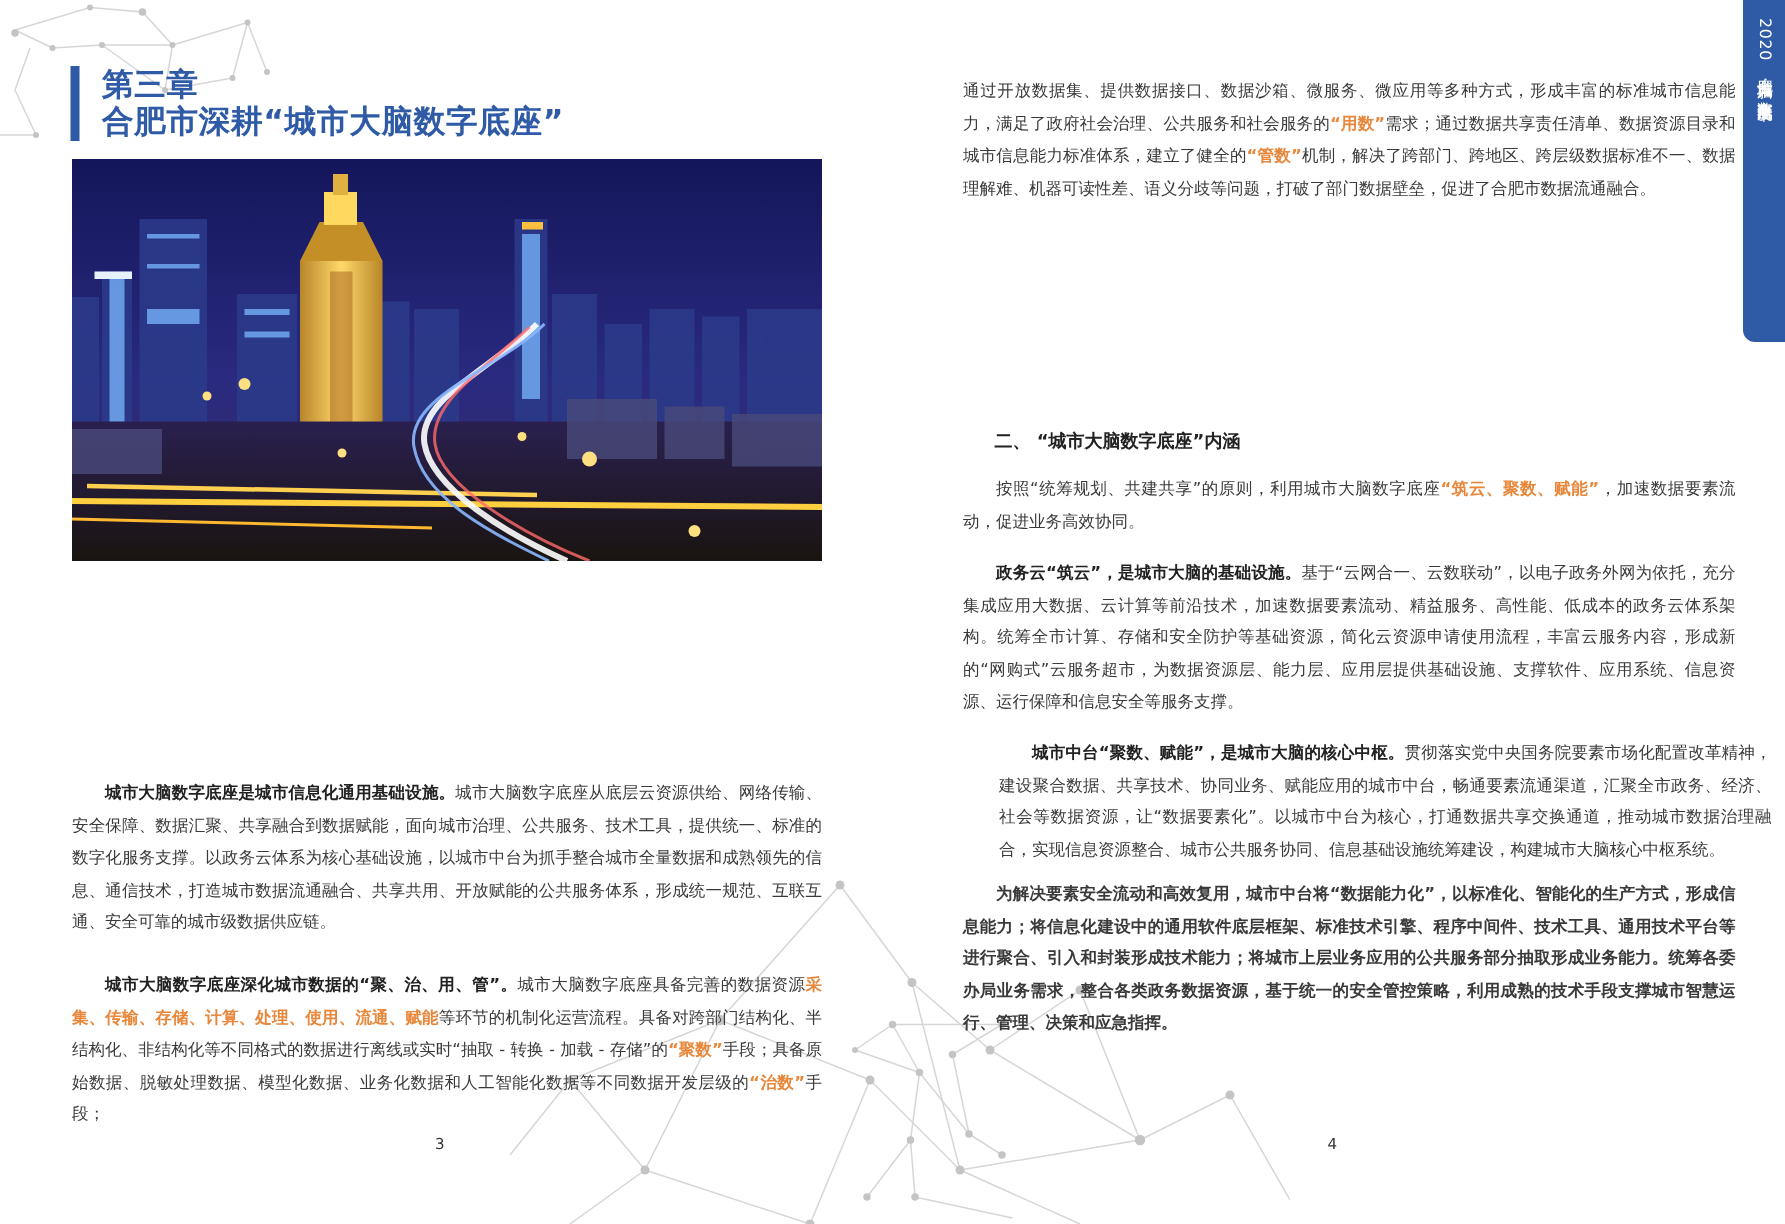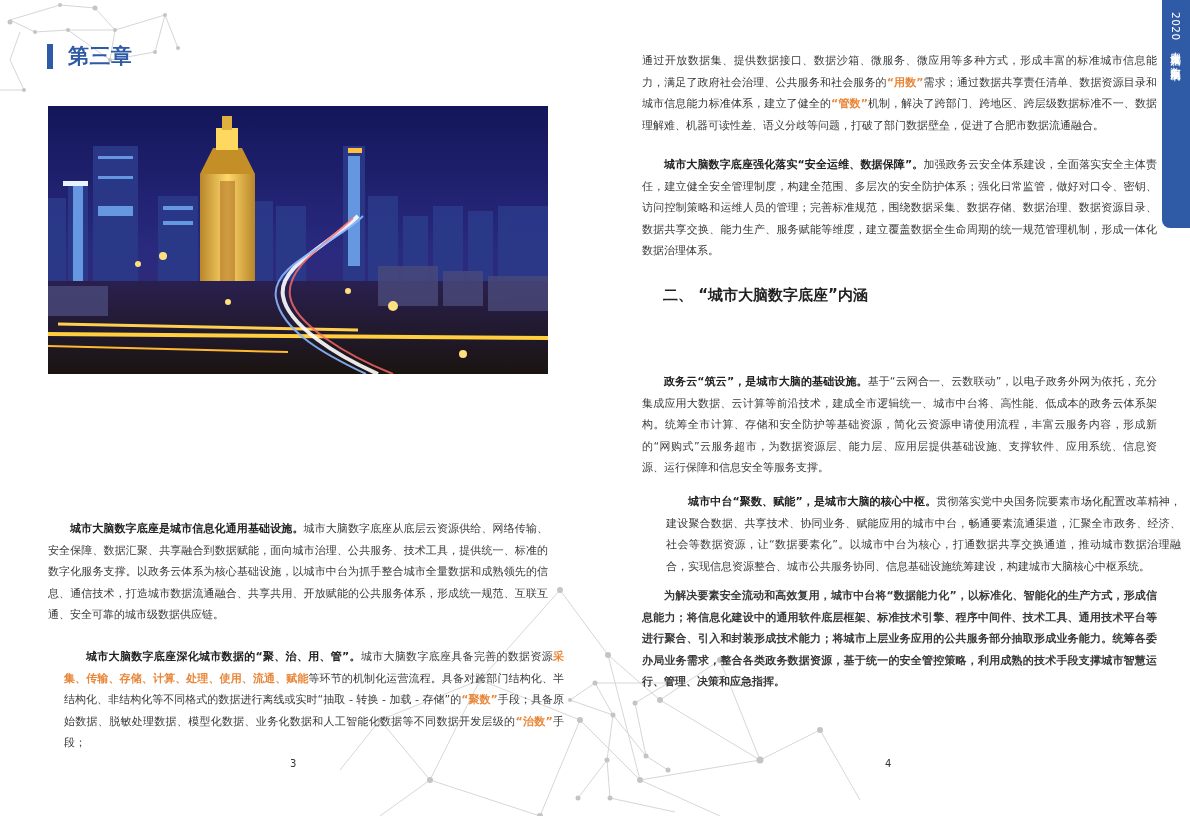--- a/index.html
+++ b/index.html
@@ -13,21 +13,21 @@
     .page { position: absolute; top: 0; height: 816px; }
     .page-left { left: 0; width: 595px; }
     .page-right { left: 595px; width: 595px; }
 
     .chapter { position: absolute; left: 47px; top: 44px; padding-left: 15px; border-left: 6px solid #2e5aa6; }
     .chapter .l1, .chapter .l2 { color: #2e5aa6; font-weight: bold; font-size: 21px; line-height: 25px; white-space: nowrap; letter-spacing: 0.5px; }
 
     .photo { position: absolute; left: 48px; top: 106px; width: 500px; height: 268px; overflow: hidden; background: #1a1d5c; }
     .photo svg { display: block; }
 
-    .h2 { position: absolute; font-size: 15px; font-weight: bold; color: #222; white-space: nowrap; }
+    .h2 { position: absolute; font-size: 12px; font-weight: bold; color: #222; white-space: nowrap; }
 
     .para { position: absolute; font-size: 11px; line-height: 21.5px; color: #3a3a3a; text-align: justify; }
     .para .b { font-weight: bold; color: #222; }
     .para .o { color: #e8873a; font-weight: bold; }
     .indent { text-indent: 22px; }
 
     .pageno { position: absolute; top: 758px; font-size: 10px; color: #333; }
 
     .side-tab { position: absolute; right: 0; top: 0; width: 28px; height: 228px; background: #2e5aa6; border-bottom-left-radius: 8px; }
     .side-tab span { position: absolute; left: 7px; top: 12px; writing-mode: vertical-rl; color: #ffffff; font-size: 10.5px; letter-spacing: 0.5px; white-space: nowrap; }
@@ -120,20 +120,21 @@
     <circle cx="86" cy="96" r="2.5"></circle>
     <circle cx="47" cy="100" r="2.5"></circle>
     <circle cx="108" cy="110" r="2.5"></circle>
   <circle cx="18" cy="138" r="2.5"></circle>
     <circle cx="50" cy="138" r="2.5"></circle>
 </svg>
 
 <div class="page page-left">
   <div class="chapter">
     <div class="l1">第三章</div>
+    <div class="l2">合肥市深耕“城市大脑数字底座”</div>
   </div>
 
   <div class="photo">
     <svg width="500" height="268" viewBox="0 0 500 268">
       <defs>
         <linearGradient id="sky" x1="0" y1="0" x2="0" y2="1">
           <stop offset="0" stop-color="#14165a"></stop>
           <stop offset="0.55" stop-color="#2a2a80"></stop>
           <stop offset="1" stop-color="#3a2a60"></stop>
         </linearGradient>
@@ -209,41 +210,41 @@
       </g>
     </svg>
   </div>
 
 
 
   <p class="para indent" style="left:48px;top:518px;width:500px;">
     <span class="b">城市大脑数字底座是城市信息化通用基础设施。</span><span>城市大脑数字底座从底层云资源供给、网络传输、安全保障、数据汇聚、共享融合到数据赋能，面向城市治理、公共服务、技术工具，提供统一、标准的数字化服务支撑。以政务云体系为核心基础设施，以城市中台为抓手整合城市全量数据和成熟领先的信息、通信技术，打造城市数据流通融合、共享共用、开放赋能的公共服务体系，形成统一规范、互联互通、安全可靠的城市级数据供应链。</span>
   </p>
 
-  <p class="para indent" style="left:48px;top:646px;width:500px;margin-left:16px;">
+  <p class="para indent" style="left:48px;top:646px;width:500px;">
     <span class="b">城市大脑数字底座深化城市数据的“聚、治、用、管”。</span><span>城市大脑数字底座具备完善的数据资源</span><span class="o">采集、传输、存储、计算、处理、使用、流通、赋能</span><span>等环节的机制化运营流程。具备对跨部门结构化、半结构化、非结构化等不同格式的数据进行离线或实时“抽取 - 转换 - 加载 - 存储”的</span><span class="o">“聚数”</span><span>手段；具备原始数据、脱敏处理数据、模型化数据、业务化数据和人工智能化数据等不同数据开发层级的</span><span class="o">“治数”</span><span>手段；</span>
   </p>
 
   <div class="pageno" style="left:290px;">3</div>
 </div>
 
 <div class="page page-right">
   <p class="para" style="left:47px;top:50px;width:515px;">
     <span>通过开放数据集、提供数据接口、数据沙箱、微服务、微应用等多种方式，形成丰富的标准城市信息能力，满足了政府社会治理、公共服务和社会服务的</span><span class="o">“用数”</span><span>需求；通过数据共享责任清单、数据资源目录和城市信息能力标准体系，建立了健全的</span><span class="o">“管数”</span><span>机制，解决了跨部门、跨地区、跨层级数据标准不一、数据理解难、机器可读性差、语义分歧等问题，打破了部门数据壁垒，促进了合肥市数据流通融合。</span>
   </p>
 
-  <p class="para indent" style="left:47px;top:154px;width:515px;">
-    <span class="b">城市大脑数字底座强化落实“安全运维、数据保障”。</span><span>加强政务云安全体系建设，全面落实安全主体责任，建立健全安全管理制度，构建全范围、多层次的安全防护体系；强化日常监管，做好对口令、密钥、访问控制策略和运维人员的管理；完善标准规范，围绕数据采集、数据存储、数据治理、数据资源目录、数据共享交换、能力生产、服务赋能等维度，建立覆盖数据全生命周期的统一规范管理机制，形成一体化数据治理体系。</span>
-  </p>
 
   <div class="h2" style="left:68px;top:286px;">二、 “城市大脑数字底座”内涵</div>
 
+  <p class="para indent" style="left:47px;top:315px;width:515px;">
+    <span>按照“统筹规划、共建共享”的原则，利用城市大脑数字底座</span><span class="o">“筑云、聚数、赋能”</span><span>，加速数据要素流动，促进业务高效协同。</span>
+  </p>
 
   <p class="para indent" style="left:47px;top:371px;width:515px;">
-    <span class="b">政务云“筑云”，是城市大脑的基础设施。</span><span>基于“云网合一、云数联动”，以电子政务外网为依托，充分集成应用大数据、云计算等前沿技术，建成全市逻辑统一、城市中台将、高性能、低成本的政务云体系架构。统筹全市计算、存储和安全防护等基础资源，简化云资源申请使用流程，丰富云服务内容，形成新的“网购式”云服务超市，为数据资源层、能力层、应用层提供基础设施、支撑软件、应用系统、信息资源、运行保障和信息安全等服务支撑。</span>
+    <span class="b">政务云“筑云”，是城市大脑的基础设施。</span><span>基于“云网合一、云数联动”，以电子政务外网为依托，充分集成应用大数据、云计算等前沿技术，加速数据要素流动、精益服务、高性能、低成本的政务云体系架构。统筹全市计算、存储和安全防护等基础资源，简化云资源申请使用流程，丰富云服务内容，形成新的“网购式”云服务超市，为数据资源层、能力层、应用层提供基础设施、支撑软件、应用系统、信息资源、运行保障和信息安全等服务支撑。</span>
   </p>
 
   <p class="para indent" style="left:47px;top:491px;width:515px;margin-left:24px;">
     <span class="b">城市中台“聚数、赋能”，是城市大脑的核心中枢。</span><span>贯彻落实党中央国务院要素市场化配置改革精神，建设聚合数据、共享技术、协同业务、赋能应用的城市中台，畅通要素流通渠道，汇聚全市政务、经济、社会等数据资源，让“数据要素化”。以城市中台为核心，打通数据共享交换通道，推动城市数据治理融合，实现信息资源整合、城市公共服务协同、信息基础设施统筹建设，构建城市大脑核心中枢系统。</span>
   </p>
 
   <p class="para indent" style="left:47px;top:585px;width:515px;font-weight:bold;">
     <span>为解决要素安全流动和高效复用，城市中台将“数据能力化”，以标准化、智能化的生产方式，形成信息能力；将信息化建设中的通用软件底层框架、标准技术引擎、程序中间件、技术工具、通用技术平台等进行聚合、引入和封装形成技术能力；将城市上层业务应用的公共服务部分抽取形成业务能力。统筹各委办局业务需求，整合各类政务数据资源，基于统一的安全管控策略，利用成熟的技术手段支撑城市智慧运行、管理、决策和应急指挥。</span>
   </p>
 

